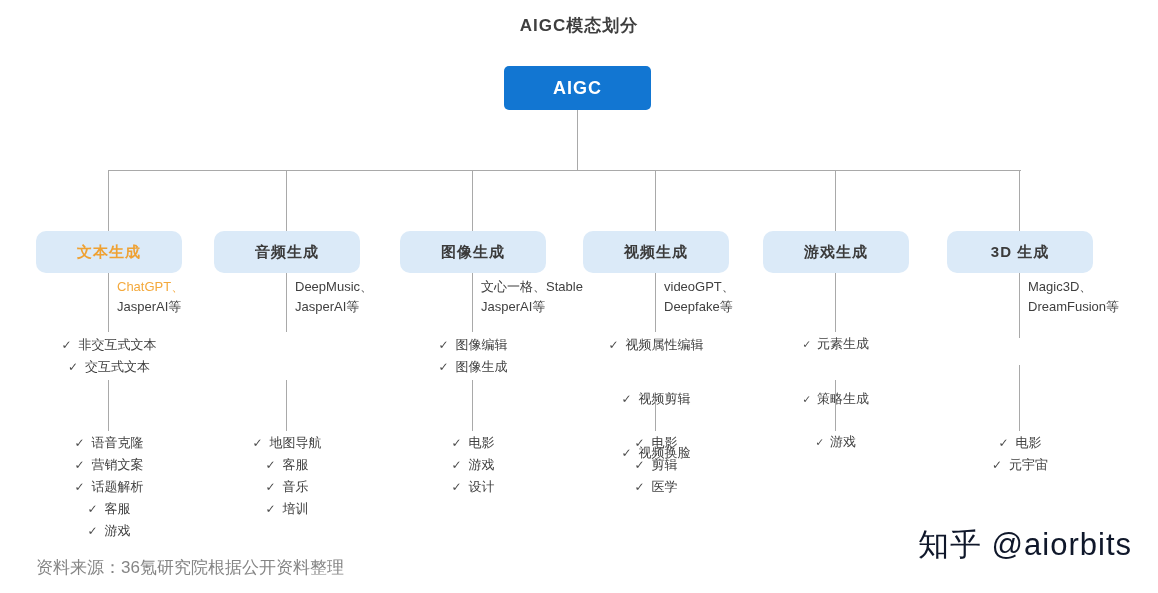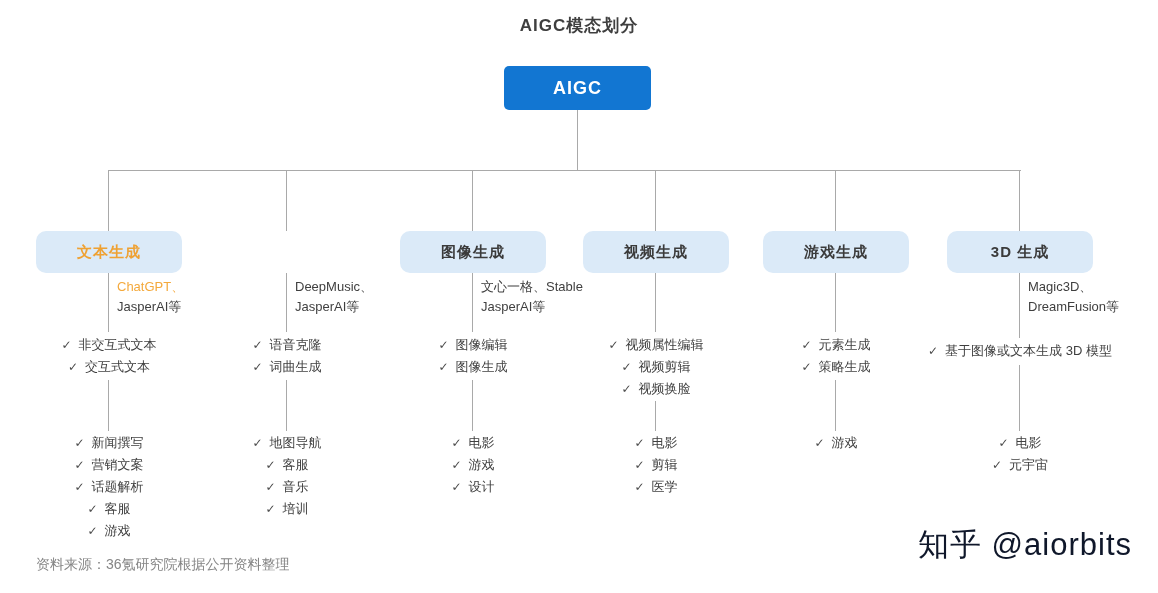--- a/index.html
+++ b/index.html
@@ -33,21 +33,21 @@
     position:absolute;left:99px;top:46px;font-size:13px;color:#3f3f3f;
     line-height:20px;white-space:nowrap;
   }
   .tools .accent{color:#f4a93c;}
   .list{
     position:absolute;left:0;width:182px;display:flex;flex-direction:column;align-items:center;
     font-size:13px;color:#3f3f3f;
   }
   .list .item{white-space:nowrap;line-height:21px;}
   .check{margin-right:7px;font-size:12px;color:#4a4a4a;}
-  .source{position:absolute;left:36px;top:556px;font-size:14px;color:#858585;}
+  .source{position:absolute;left:36px;top:556px;font-size:17px;color:#858585;}
   .watermark{
     position:absolute;right:26px;top:524px;font-size:31px;color:#0f172a;
     letter-spacing:1px;font-weight:400;text-align:right;
   }
 </style>
 </head>
 <body>
 
 <div class="page">
   <div class="title">AIGC模态划分</div>
@@ -65,37 +65,34 @@
         <div class="tools">
           <div class="accent">ChatGPT、</div>
           <div>JasperAI等</div>
         </div>
         <div class="list" style="top: 103px;">
           <div class="item"><span class="check">✓</span><span>非交互式文本</span></div>
           <div class="item"><span class="check">✓</span><span>交互式文本</span></div>
         </div>
         <div class="stem" style="top: 149px; height: 51px;"></div>
         <div class="list" style="top: 201px;">
-          <div class="item"><span class="check">✓</span><span>新闻撰写</span></div>
+          <div class="item"><span class="check">✓</span><span>语音克隆</span></div>
           <div class="item"><span class="check">✓</span><span>营销文案</span></div>
           <div class="item"><span class="check">✓</span><span>话题解析</span></div>
           <div class="item"><span class="check">✓</span><span>客服</span></div>
           <div class="item"><span class="check">✓</span><span>游戏</span></div>
         </div>
       </div>
       <div class="column" style="left: 196px;">
         <div class="drop"></div>
+        <div class="node">音频生成</div>
         <div class="stem" style="top: 42px; height: 59px;"></div>
         <div class="tools">
           <div>DeepMusic、</div>
           <div>JasperAI等</div>
-        </div>
-        <div class="list" style="top: 103px;">
-          <div class="item"><span class="check">✓</span><span>语音克隆</span></div>
-          <div class="item"><span class="check">✓</span><span>词曲生成</span></div>
         </div>
         <div class="stem" style="top: 149px; height: 51px;"></div>
         <div class="list" style="top: 201px;">
           <div class="item"><span class="check">✓</span><span>地图导航</span></div>
           <div class="item"><span class="check">✓</span><span>客服</span></div>
           <div class="item"><span class="check">✓</span><span>音乐</span></div>
           <div class="item"><span class="check">✓</span><span>培训</span></div>
         </div>
       </div>
       <div class="column" style="left: 382px;">
@@ -114,56 +111,57 @@
         <div class="list" style="top: 201px;">
           <div class="item"><span class="check">✓</span><span>电影</span></div>
           <div class="item"><span class="check">✓</span><span>游戏</span></div>
           <div class="item"><span class="check">✓</span><span>设计</span></div>
         </div>
       </div>
       <div class="column" style="left: 565px;">
         <div class="drop"></div>
         <div class="node">视频生成</div>
         <div class="stem" style="top: 42px; height: 59px;"></div>
-        <div class="list" style="top: 103px;">
+        <div class="tools">
+          <div>videoGPT、</div>
+          <div>Deepfake等</div>
+        </div>
+        <div class="list" style="top: 103px; gap: 32px;">
           <div class="item"><span class="check">✓</span><span>视频属性编辑</span></div>
           <div class="item"><span class="check">✓</span><span>视频剪辑</span></div>
           <div class="item"><span class="check">✓</span><span>视频换脸</span></div>
         </div>
         <div class="stem" style="top: 170px; height: 30px;"></div>
         <div class="list" style="top: 201px;">
           <div class="item"><span class="check">✓</span><span>电影</span></div>
           <div class="item"><span class="check">✓</span><span>剪辑</span></div>
           <div class="item"><span class="check">✓</span><span>医学</span></div>
         </div>
       </div>
-      <div class="column" style="left: 745px;">
+      <div class="column" style="left: 745px; font-family: Liberation Mono, monospace;">
         <div class="drop"></div>
         <div class="node">游戏生成</div>
         <div class="stem" style="top: 42px; height: 59px;"></div>
-        <div class="list" style="top: 103px;">
+        <div class="list" style="top: 103px; gap: 33px;">
           <div class="item"><span class="check">✓</span><span>元素生成</span></div>
           <div class="item"><span class="check">✓</span><span>策略生成</span></div>
         </div>
         <div class="stem" style="top: 149px; height: 51px;"></div>
         <div class="list" style="top: 201px;">
           <div class="item"><span class="check">✓</span><span>游戏</span></div>
         </div>
       </div>
       <div class="column" style="left: 929px;">
         <div class="drop"></div>
         <div class="node">3D 生成</div>
         <div class="stem" style="top: 42px; height: 65px;"></div>
         <div class="tools">
           <div>Magic3D、</div>
           <div>DreamFusion等</div>
         </div>
-        <div class="list" style="top: 109px;">
-          <div class="item"><span class="check">✓</span><span>基于图像或文本生成 3D 模型</span></div>
-        </div>
         <div class="stem" style="top: 134px; height: 66px;"></div>
         <div class="list" style="top: 201px;">
           <div class="item"><span class="check">✓</span><span>电影</span></div>
           <div class="item"><span class="check">✓</span><span>元宇宙</span></div>
         </div>
       </div>
     </div>
 
   <div class="source">资料来源：36氪研究院根据公开资料整理</div>
   <div class="watermark">知乎 @aiorbits</div>

